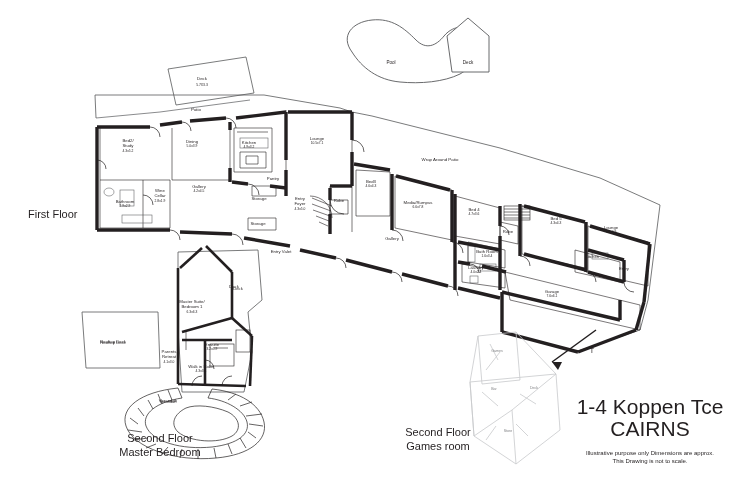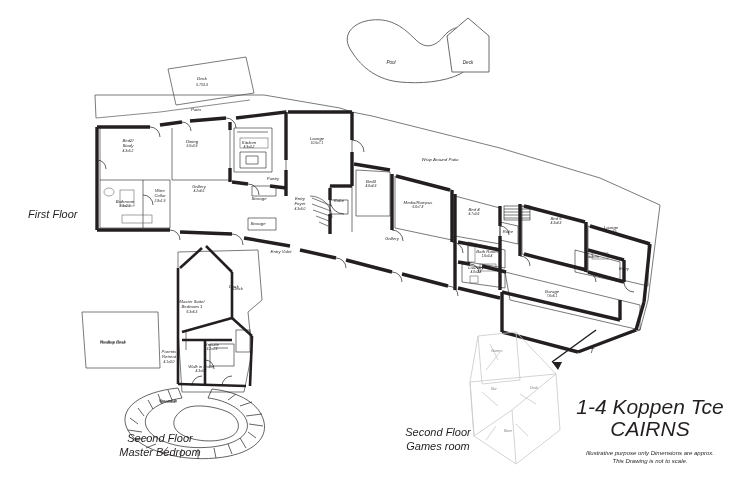--- a/index.html
+++ b/index.html
@@ -1,19 +1,19 @@
 <!DOCTYPE html>
 <html><head>
 <meta charset="utf-8">
 <title>Floor Plan</title>
 <style>
   html,body{margin:0;padding:0;background:#ffffff;}
   body{width:750px;height:486px;overflow:hidden;
        font-family:"Liberation Sans", sans-serif;color:#231f20;}
-  #plan{position:relative;width:750px;height:474px;background:#fff;font-style:italic;}
+  #plan{position:relative;width:750px;height:474px;background:#fff;}
   svg{display:block;}
   .ttl{font-family:"Liberation Sans",sans-serif;font-weight:400;}
 </style>
 </head>
 <body>
 
 <div id="plan">
 <svg width="750" height="486" viewBox="0 0 750 486">
   <rect x="0" y="0" width="750" height="486" fill="#ffffff"></rect>
 

